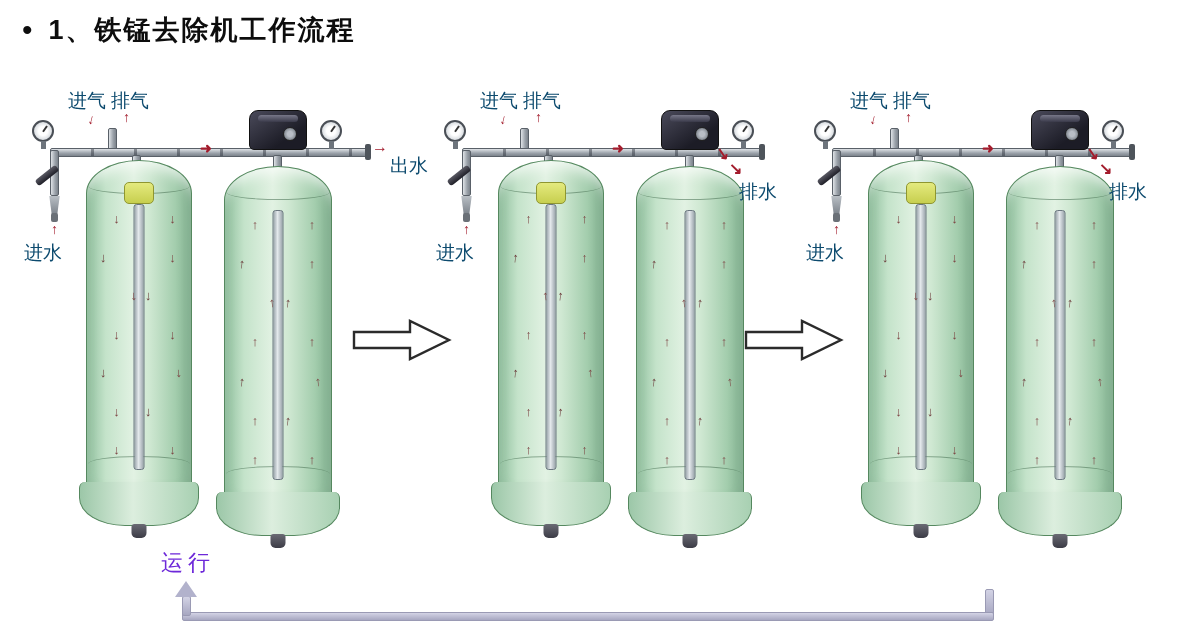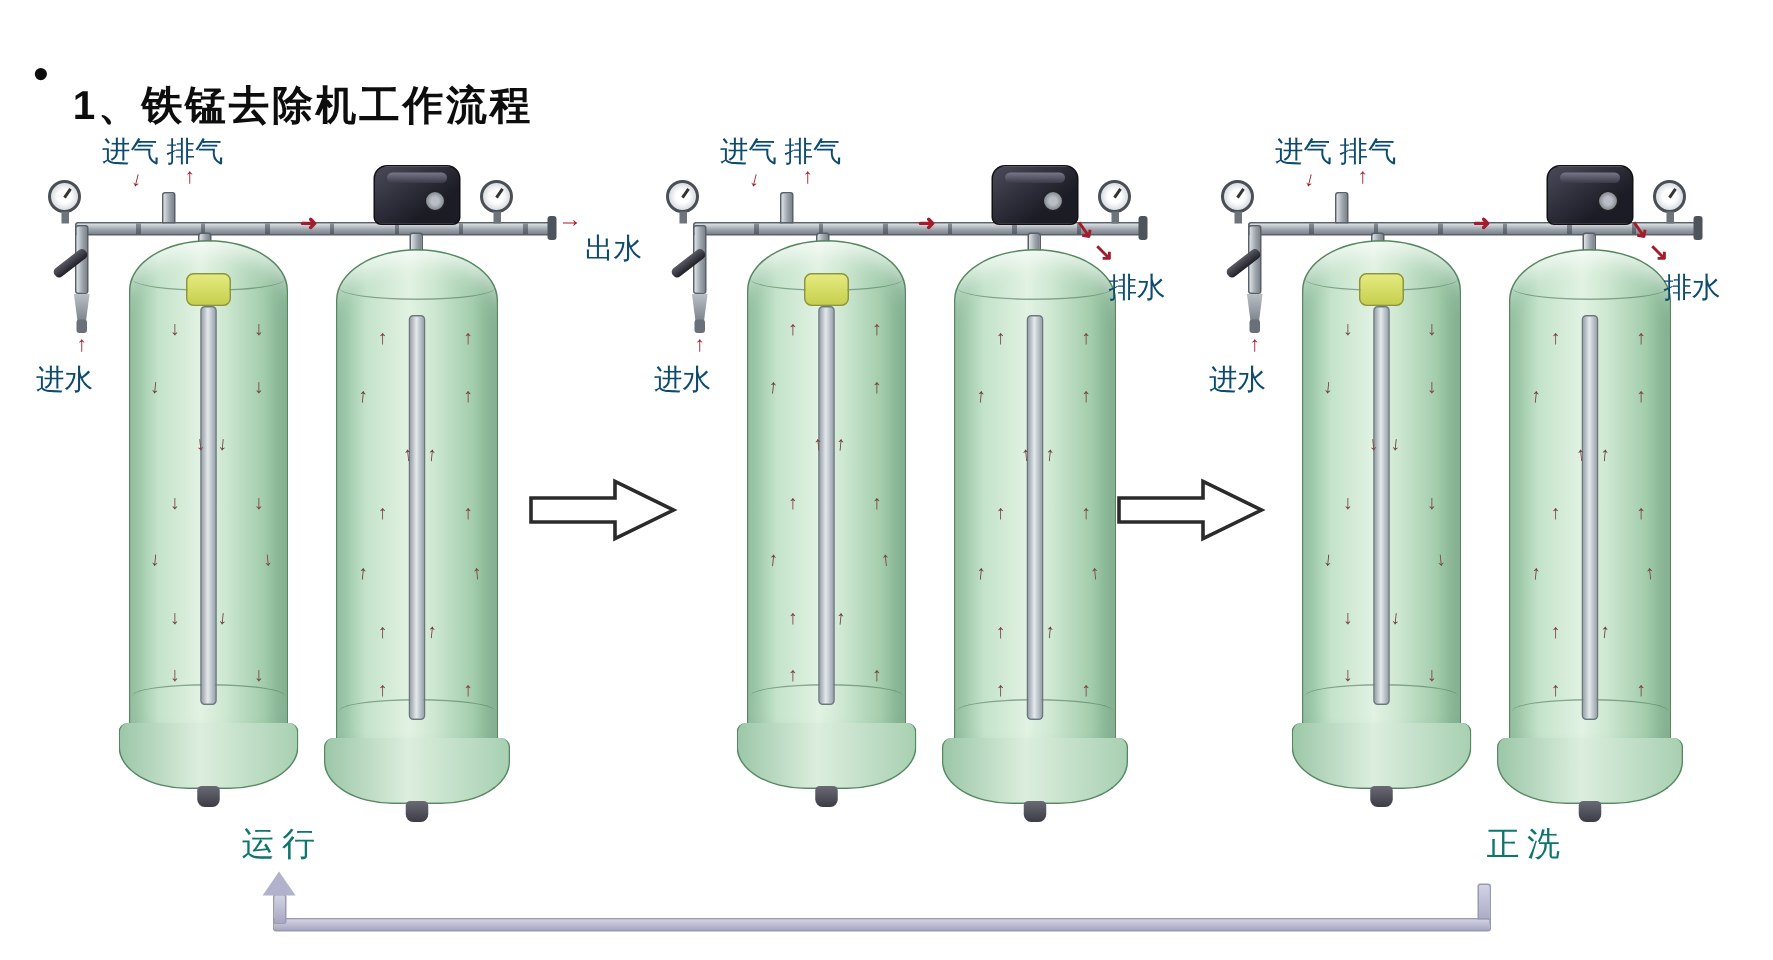--- a/index.html
+++ b/index.html
@@ -3,21 +3,21 @@
 <meta charset="utf-8">
 <style>
   * { margin:0; padding:0; box-sizing:border-box; }
   body { background:#ffffff; }
   .canvas { position:relative; width:1182px; height:640px; background:#ffffff; overflow:hidden;
             font-family:"Liberation Sans", sans-serif; }
 
   
   .title { position:absolute; left:22px; top:12px; display:flex; align-items:center; gap:16px; color:#0d0d0d; }
   .title .bullet { font-size:30px; line-height:1; }
-  .title .txt { font-size:27px; font-weight:bold; letter-spacing:2px;margin-top:40px; }
+  .title .txt { font-size:27px; font-weight:bold; letter-spacing:2px; }
 
   
   .stage { position:absolute; top:86px; width:400px; height:500px; }
   .stage.s1 { left:20px; } .stage.s2 { left:432px; } .stage.s3 { left:802px; }
 
   
   .lbl { position:absolute; font-family:"Liberation Serif", serif; font-size:19px; color:#0c4a6e; white-space:nowrap; }
   .air-wrap { position:absolute; left:48px; top:2px; display:flex; gap:5px; }
   .air-wrap .lbl { position:static; }
   .red-glyph { position:absolute; color:#a31c2c; font-weight:bold; line-height:1; font-size:14px; }
@@ -25,21 +25,21 @@
   .air-out-a { left:103px; top:24px; }
   .inlet-a   { left:31px;  top:136px; }
   .inlet-lbl { left:4px;   top:154px;text-align:center; }
   .pipe-a    { left:180px; top:55px; }
   .outlet-a  { left:352px; top:53px; font-size:16px; }
   .outlet-lbl{ left:370px; top:67px; }
   .drain-a1  { left:284px; top:60px; font-size:16px; transform:rotate(10deg); }
   .drain-a2  { left:297px; top:75px; font-size:16px; }
   .drain-lbl { left:307px; top:93px;font-family:Liberation Serif, serif; }
   .stage-name{ position:absolute; top:548px; width:140px; text-align:center;
-               font-family:"Liberation Serif", serif; font-size:22px; color:#0f766e; letter-spacing:5px; }
+               font-family:"Liberation Serif", serif; font-size:22px; color:#6d28d9; letter-spacing:5px; }
   .n1 { left:118px; } .n2 { left:540px; } .n3 { left:948px; }
 
   
   .h-pipe { position:absolute; height:9px; border:1px solid #596068; border-radius:2px;
             background:repeating-linear-gradient(90deg, rgba(0,0,0,0) 0 40px, rgba(40,45,55,.45) 40px 43px),
                        linear-gradient(#dfe3e7, #9aa1a9 60%, #7d848c); }
   .main { left:30px; top:62px; }
   .s1 .main { width:318px; } .s2 .main, .s3 .main { width:300px; }
   .v-pipe { position:absolute; width:9px; border:1px solid #596068; border-radius:2px;
             background:linear-gradient(90deg,#dfe3e7,#9aa1a9 60%,#7d848c); }
@@ -354,21 +354,20 @@
     <div class="ctrl-valve"></div>
     <div class="gauge g-right"></div>
     <div class="gauge-stem gs-right"></div>
     <span class="red-glyph pipe-a">➜</span>
     <span class="red-glyph drain-a1">↘</span>
     <span class="red-glyph drain-a2">↘</span>
     <div class="lbl drain-lbl">排水</div>
   </div>
 
   <div class="stage-name n1">运行</div>
-  <div class="stage-name n3">正洗</div>
 
   <div class="step-arrow a1">
     <svg width="100" height="44" viewBox="0 0 100 44">
         <polygon points="2,14 58,14 58,3 97,22 58,41 58,30 2,30" fill="#ffffff" stroke="#2b2b2b" stroke-width="2.4"></polygon>
       </svg>
   </div>
   <div class="step-arrow a2">
     <svg width="100" height="44" viewBox="0 0 100 44">
         <polygon points="2,14 58,14 58,3 97,22 58,41 58,30 2,30" fill="#ffffff" stroke="#2b2b2b" stroke-width="2.4"></polygon>
       </svg>

